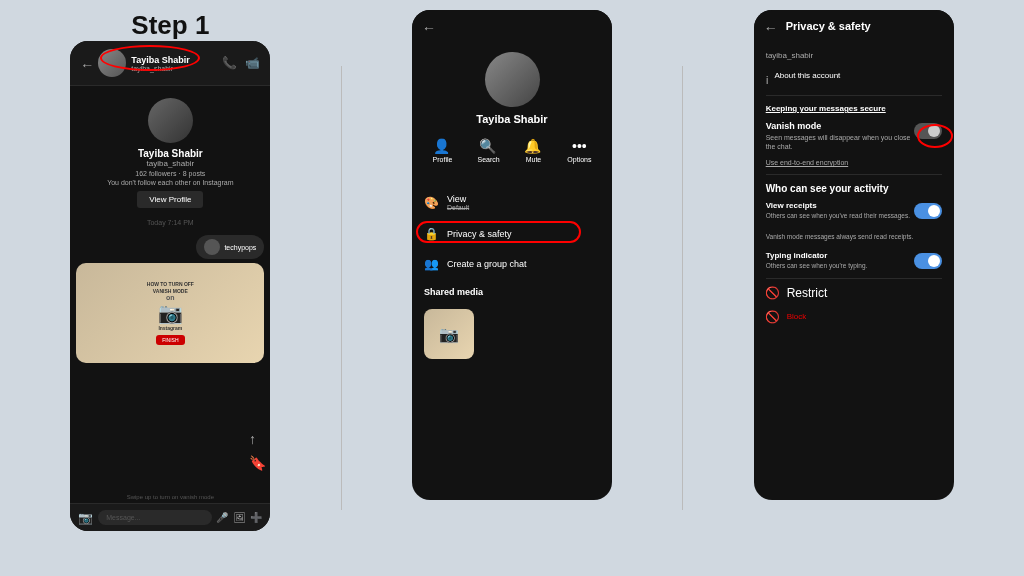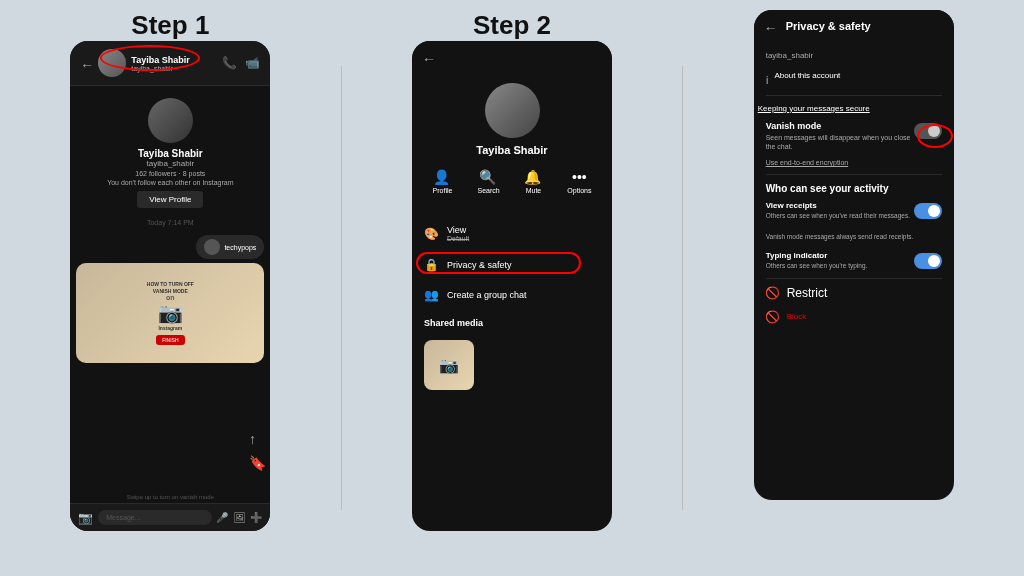--- a/index.html
+++ b/index.html
@@ -397,22 +397,22 @@
       font-size: 11px;
       margin-top: 1px;
     }
     .s3-item-text {
       color: #fff;
       font-size: 8px;
     }
     .s3-section-header {
       color: #fff;
       font-size: 8px;
-      font-weight: normal;
-      padding: 6px 4px 2px;
+      font-weight: bold;
+      padding: 6px 12px 2px;
       text-decoration: underline;
     }
     .s3-vanish-row {
       display: flex;
       align-items: flex-start;
       padding: 6px 12px;
       position: relative;
     }
     .s3-vanish-texts {
       flex: 1;
@@ -605,21 +605,20 @@
           <span>🖼</span>
           <span>➕</span>
         </div>
       </div>
     </div>
   </div>
 
   <div class="separator-line"></div>
 
   <div class="step">
-    <div class="step-title">Step 2</div>
     <div class="phone-frame">
       <div class="s2-header">
         <span class="s2-back">←</span>
       </div>
       <div class="s2-profile-section">
         <div class="s2-avatar"></div>
         <div class="s2-name">Tayiba Shabir</div>
         <div class="s2-actions">
           <div class="s2-action-item">
             <span class="s2-action-icon">👤</span>

